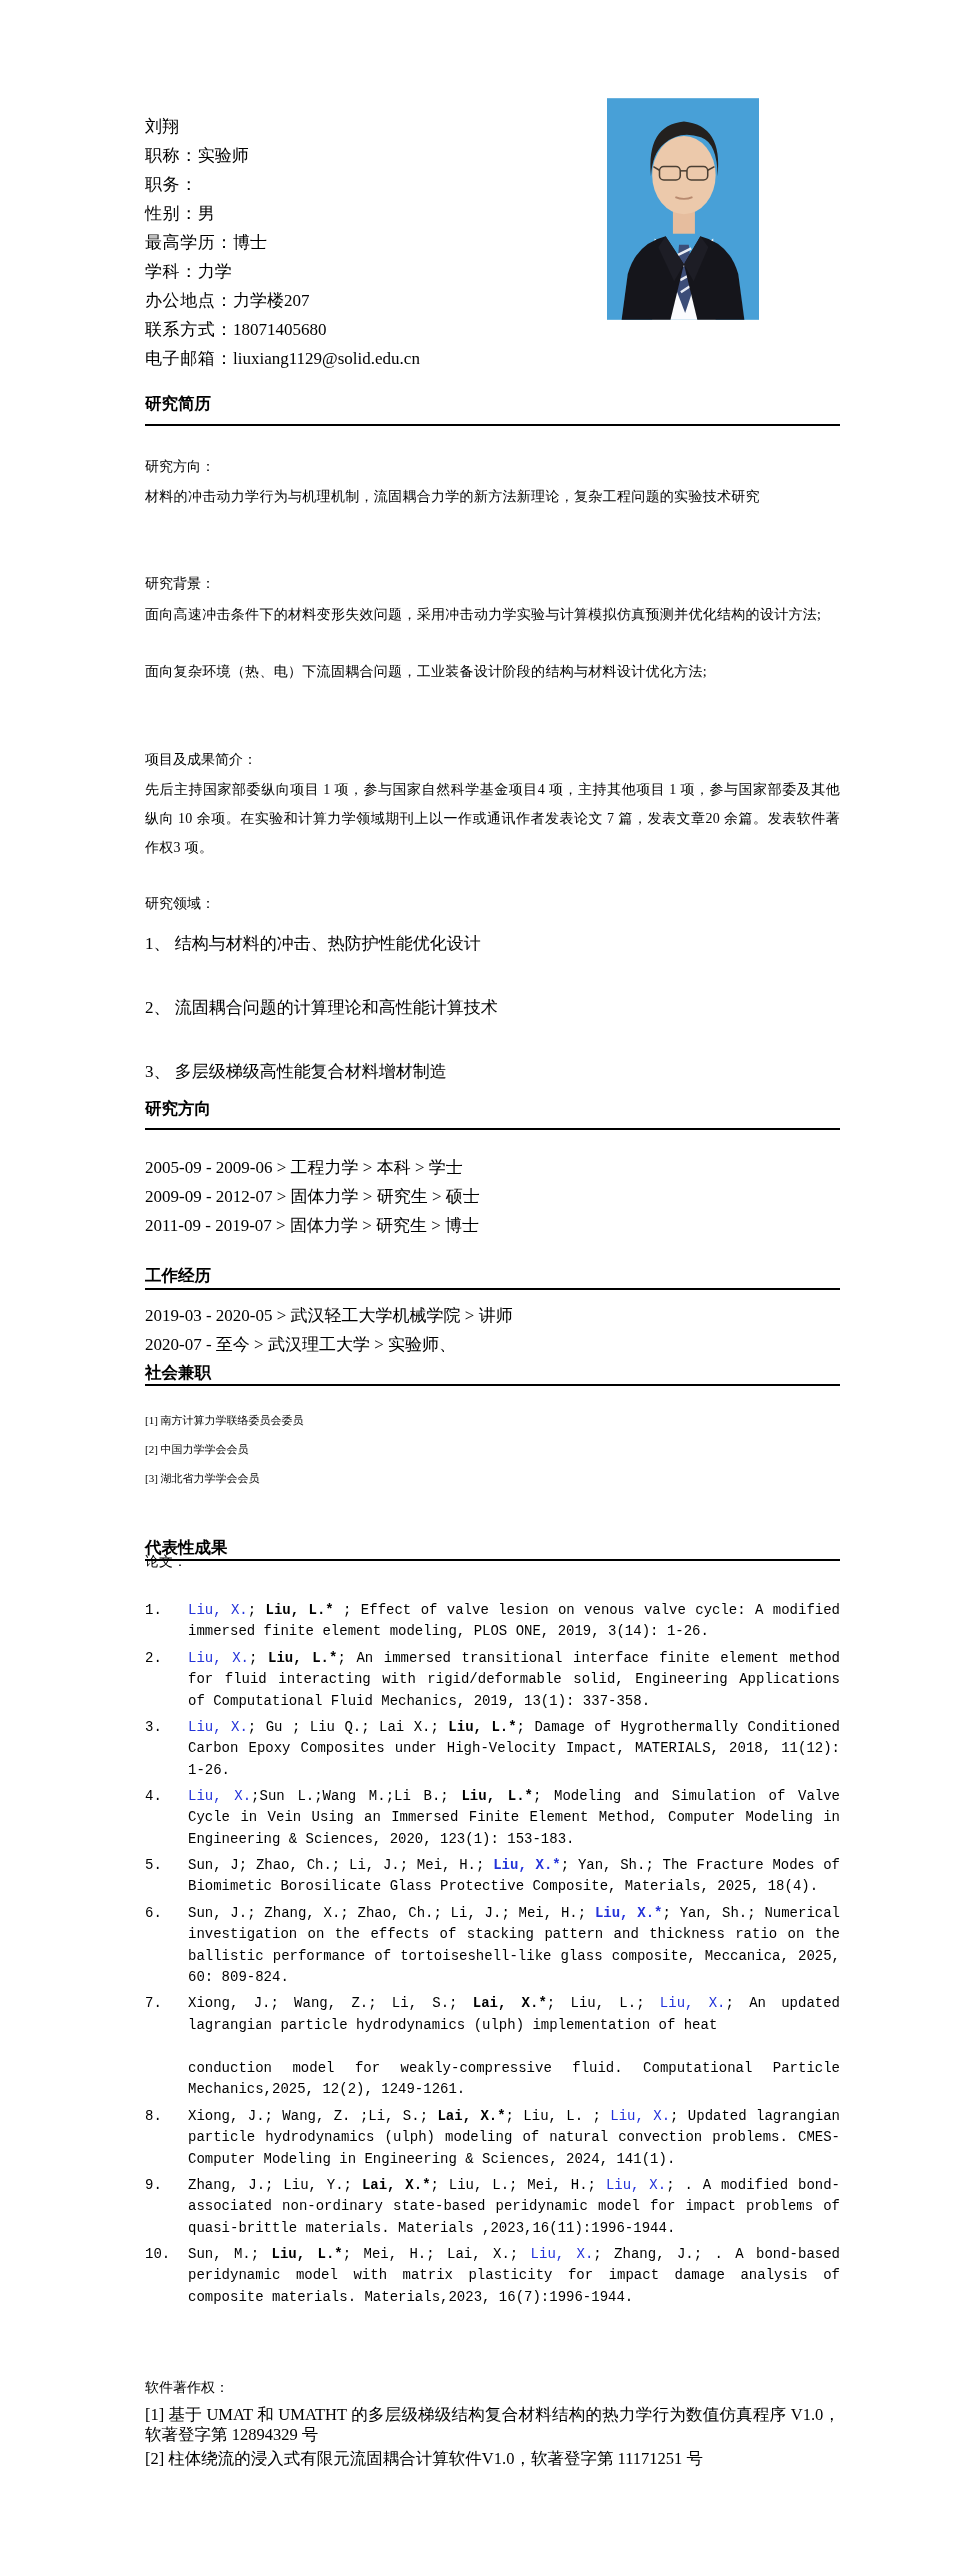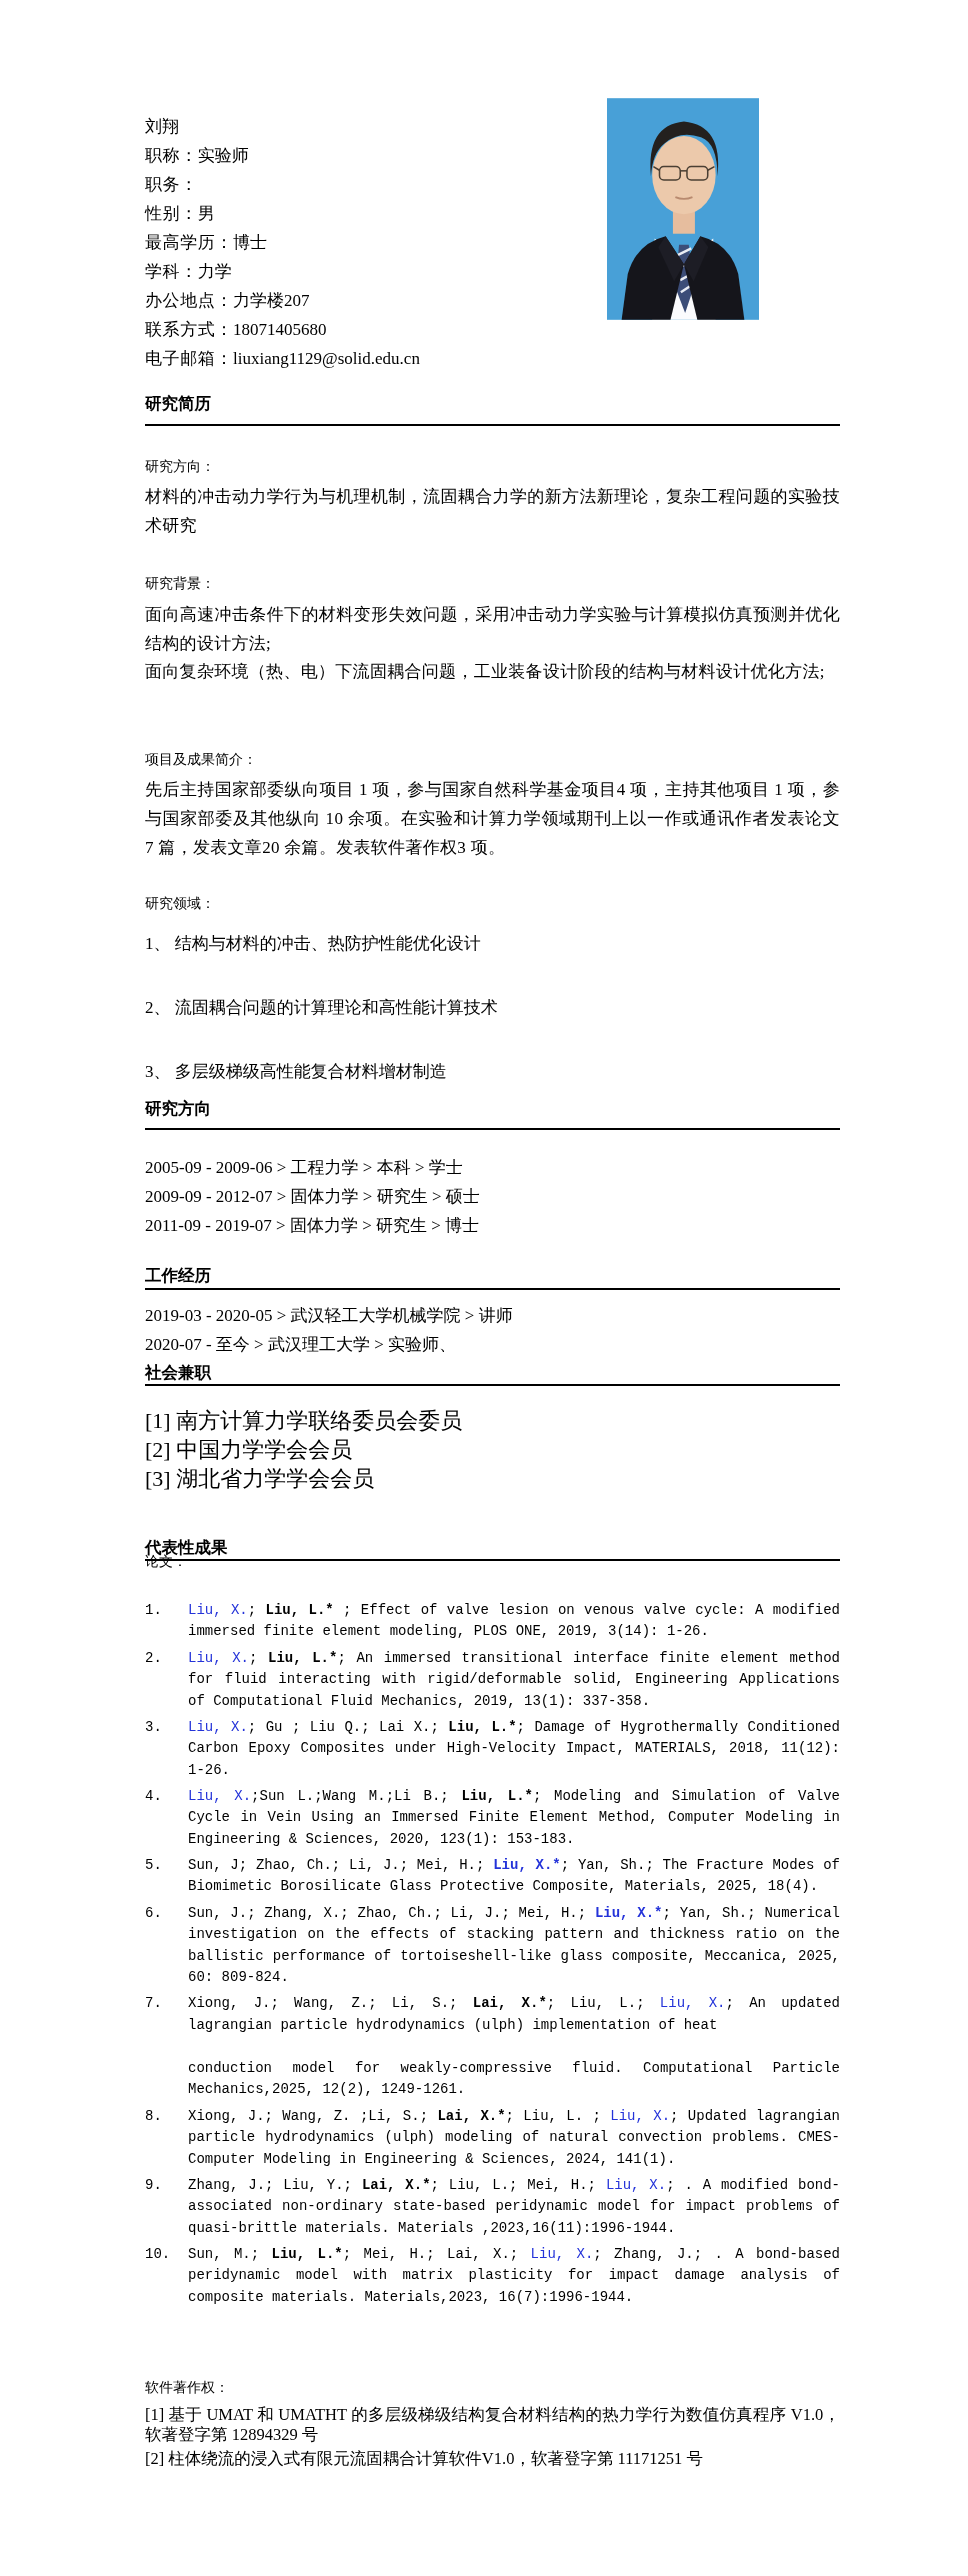--- a/index.html
+++ b/index.html
@@ -11,25 +11,25 @@
   .plabel{letter-spacing:0.6px;}
   
   .photo{left:607px;top:98px;width:152px;height:222px;margin:0;}
   .photo svg{display:block;width:152px;height:222px;}
   
   .hd{font-family:"Liberation Sans","DejaVu Sans",sans-serif;font-weight:bold;
       font-size:16.5px;line-height:18.3px;margin:0;}
   .rule{height:2.4px;background:#000;}
   
   .lbl{font-size:14px;line-height:24.4px;}
-  .body{font-size:17px;line-height:29px;letter-spacing:0.3px;}
+  .body{font-size:14px;line-height:29px;letter-spacing:0.3px;}
   .j{text-align:justify;}
   .rf{font-size:17px;line-height:29px;margin-bottom:35px;}
   .row{font-size:17px;line-height:29px;white-space:nowrap;}
-  .soc{font-size:22px;line-height:29px;white-space:nowrap;}
+  .soc{font-size:11px;line-height:29px;white-space:nowrap;}
   
   #papers{font-family:"Liberation Mono","DejaVu Sans Mono",monospace;}
   .paper{position:relative;padding-left:43px;width:652px;margin:0 0 4.9px 0;}
   .pno{position:absolute;left:0;top:0;font-size:14px;line-height:21.4px;}
   .ptext{font-size:14px;line-height:21.4px;text-align:justify;}
   .p2{margin-top:22px;}
   .seg-plain{color:#000;}
   .seg-blue{color:var(--author-blue,#2433d9);}
   .seg-bold{font-weight:bold;color:#000;}
   .seg-bluebold{font-weight:bold;color:var(--author-blue,#2433d9);}

